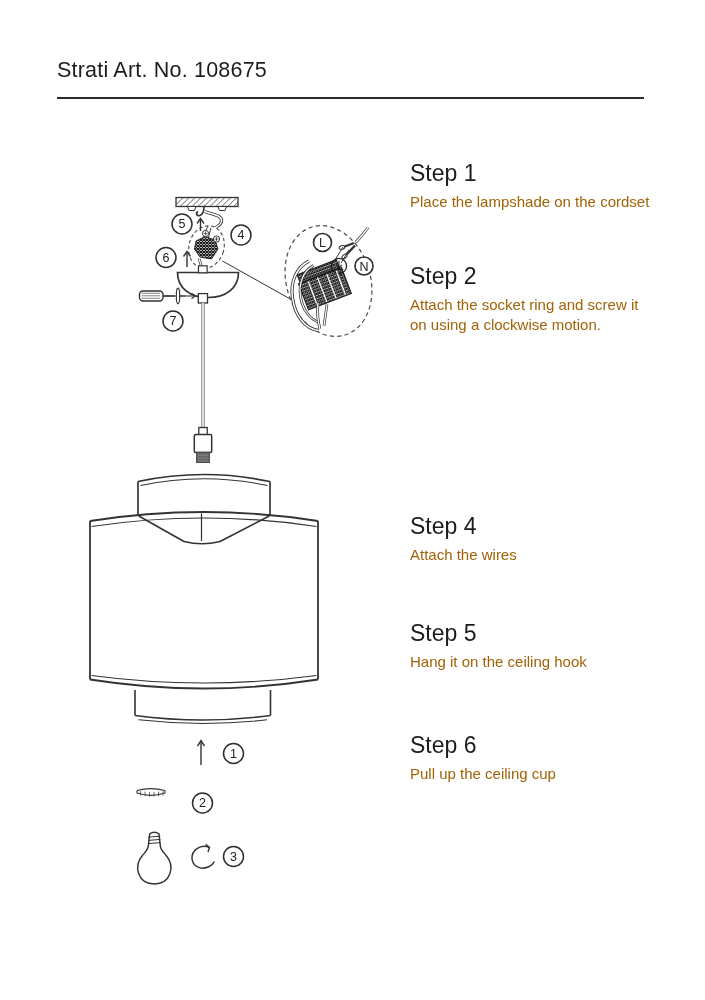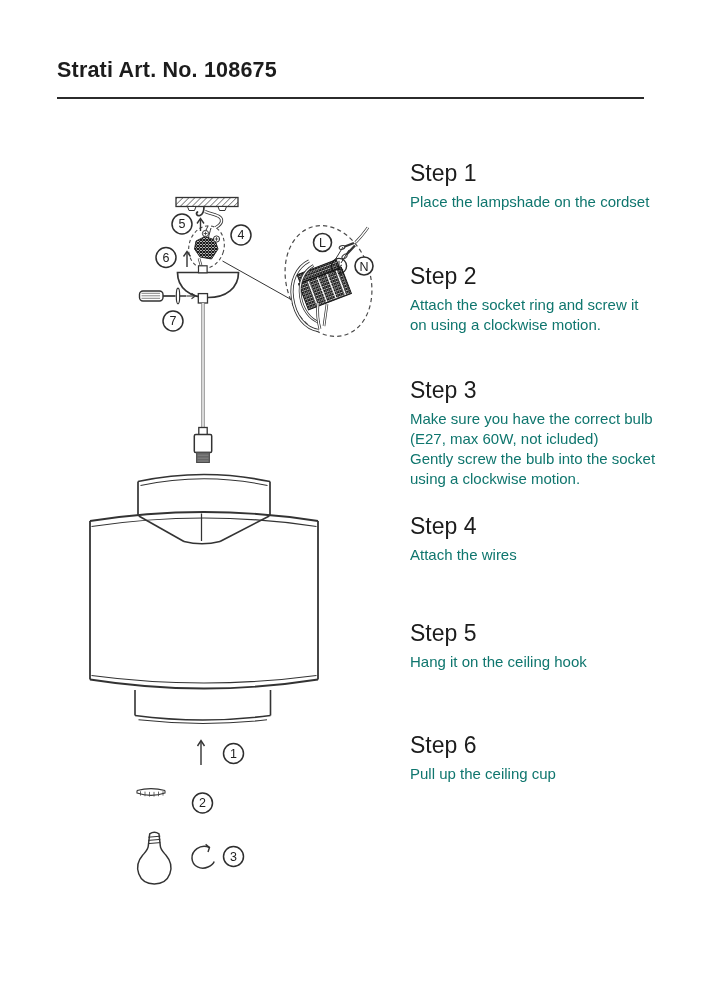--- a/index.html
+++ b/index.html
@@ -1,25 +1,25 @@
 <!DOCTYPE html>
 <html><head>
 <meta charset="utf-8">
 <style>
   html,body{margin:0;padding:0;background:#ffffff;}
   body{width:705px;height:1000px;position:relative;overflow:hidden;
        font-family:"Liberation Sans",sans-serif;color:#1f1f1f;}
   .page-title{position:absolute;left:57px;top:58px;margin:0;
-       font-size:21.5px;font-weight:700;letter-spacing:.2px;color:#1c1c1c;}
+       font-size:21.5px;font-weight:400;letter-spacing:.2px;color:#1c1c1c;}
   .title-rule{position:absolute;left:57px;top:97px;width:587px;height:2px;
        background:#2b2b2b;}
   .steps{position:absolute;left:0;top:0;width:705px;height:1000px;}
   .step{position:absolute;left:410px;width:292px;}
   .step h2{margin:8px 0 7px 0;font-size:23px;font-weight:400;line-height:1.05;color:#1c1c1c;}
-  .step p{margin:0;font-size:15px;line-height:20px;color:#0f766e;white-space:pre-line;}
+  .step p{margin:0;font-size:15px;line-height:20px;color:#a16207;white-space:pre-line;}
   .s1{top:153px}.s2{top:256px}.s3{top:370px}.s4{top:506px}
   .s5{top:613px}.s6{top:725px}.s7{top:818px}
   svg.diagram{position:absolute;left:0;top:0;}
   svg text{font-family:"Liberation Sans",sans-serif;fill:#222222;}
   .callout-num{font-size:12.5px;}
   .wire-label{font-size:12.5px;}
 </style>
 </head>
 <body>
 
@@ -28,27 +28,20 @@
 
 <div class="steps">
   <div class="step s1">
     <h2>Step 1</h2>
     <p>Place the lampshade on the cordset</p>
   </div>
   <div class="step s2">
     <h2>Step 2</h2>
     <p>Attach the socket ring and screw it
 on using a clockwise motion.</p>
-  </div>
-  <div class="step s3">
-    <h2>Step 3</h2>
-    <p>Make sure you have the correct bulb
-(E27, max 60W, not icluded)
-Gently screw the bulb into the socket
-using a clockwise motion.</p>
   </div>
   <div class="step s4">
     <h2>Step 4</h2>
     <p>Attach the wires</p>
   </div>
   <div class="step s5">
     <h2>Step 5</h2>
     <p>Hang it on the ceiling hook</p>
   </div>
   <div class="step s6">

